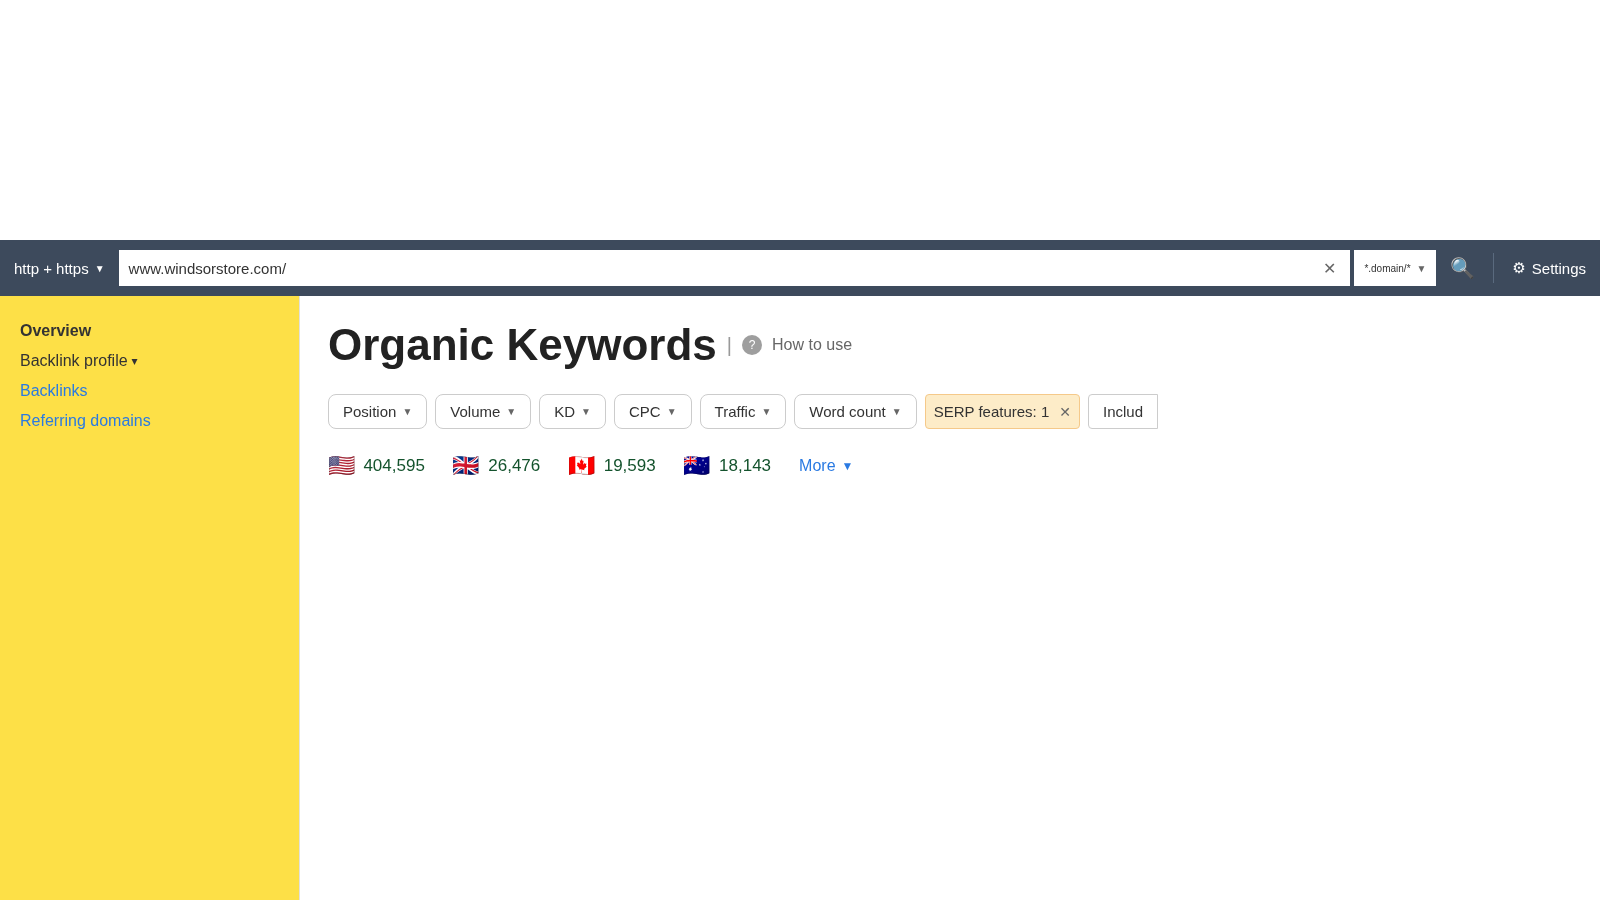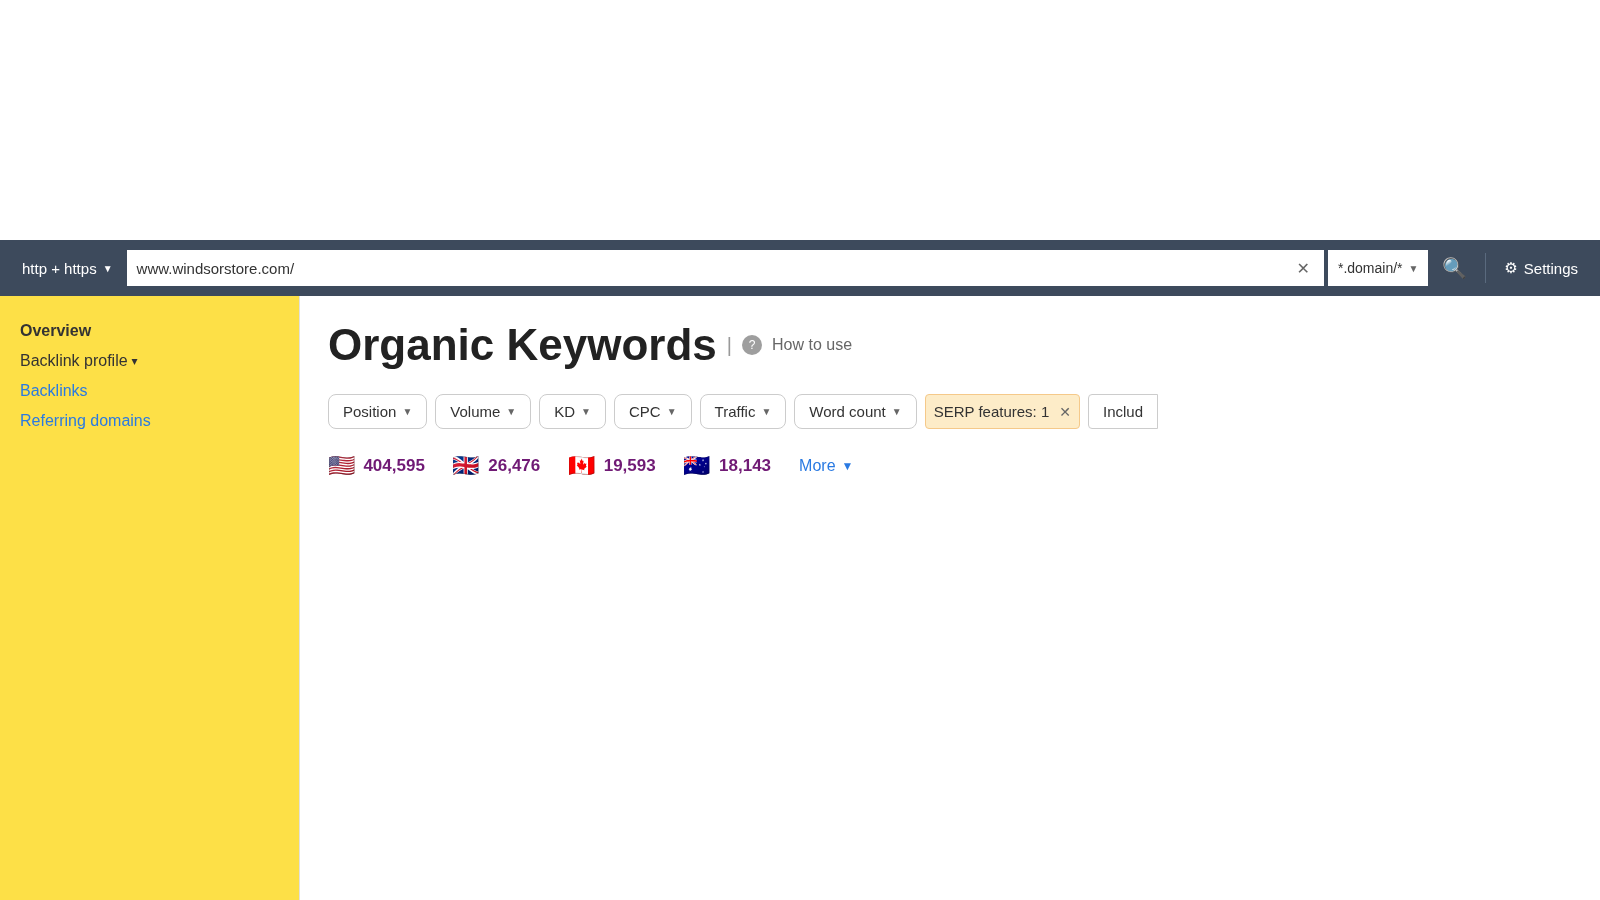--- a/index.html
+++ b/index.html
@@ -10,21 +10,21 @@
       height: 240px;
       background: #fff;
     }
 
     
     .search-bar {
       background: #3d4a5c;
       height: 56px;
       display: flex;
       align-items: center;
-      padding: 0 12px;
+      padding: 0 4px;
       gap: 0;
     }
 
     .protocol-dropdown {
       display: flex;
       align-items: center;
       color: #fff;
       font-size: 15px;
       background: #3d4a5c;
       border: none;
@@ -68,21 +68,21 @@
       align-items: center;
       background: #fff;
       height: 36px;
       padding: 0 10px;
       gap: 6px;
       margin-right: 4px;
       cursor: pointer;
     }
 
     .domain-text {
-      font-size: 14px;
+      font-size: 10px;
       color: #333;
     }
 
     .search-btn {
       background: #3d4a5c;
       border: none;
       cursor: pointer;
       padding: 6px 10px;
       color: #fff;
       font-size: 20px;
@@ -257,23 +257,23 @@
       font-size: 16px;
     }
 
     .flag-item {
       display: flex;
       align-items: center;
       gap: 8px;
     }
 
     .flag-item .count {
-      color: #701a75;
+      color: #14532d;
       font-size: 17px;
-      font-weight: 700;
+      font-weight: 400;
       cursor: pointer;
     }
 
     .more-btn {
       display: flex;
       align-items: center;
       gap: 6px;
       color: #2a7ae2;
       font-size: 16px;
       cursor: pointer;

